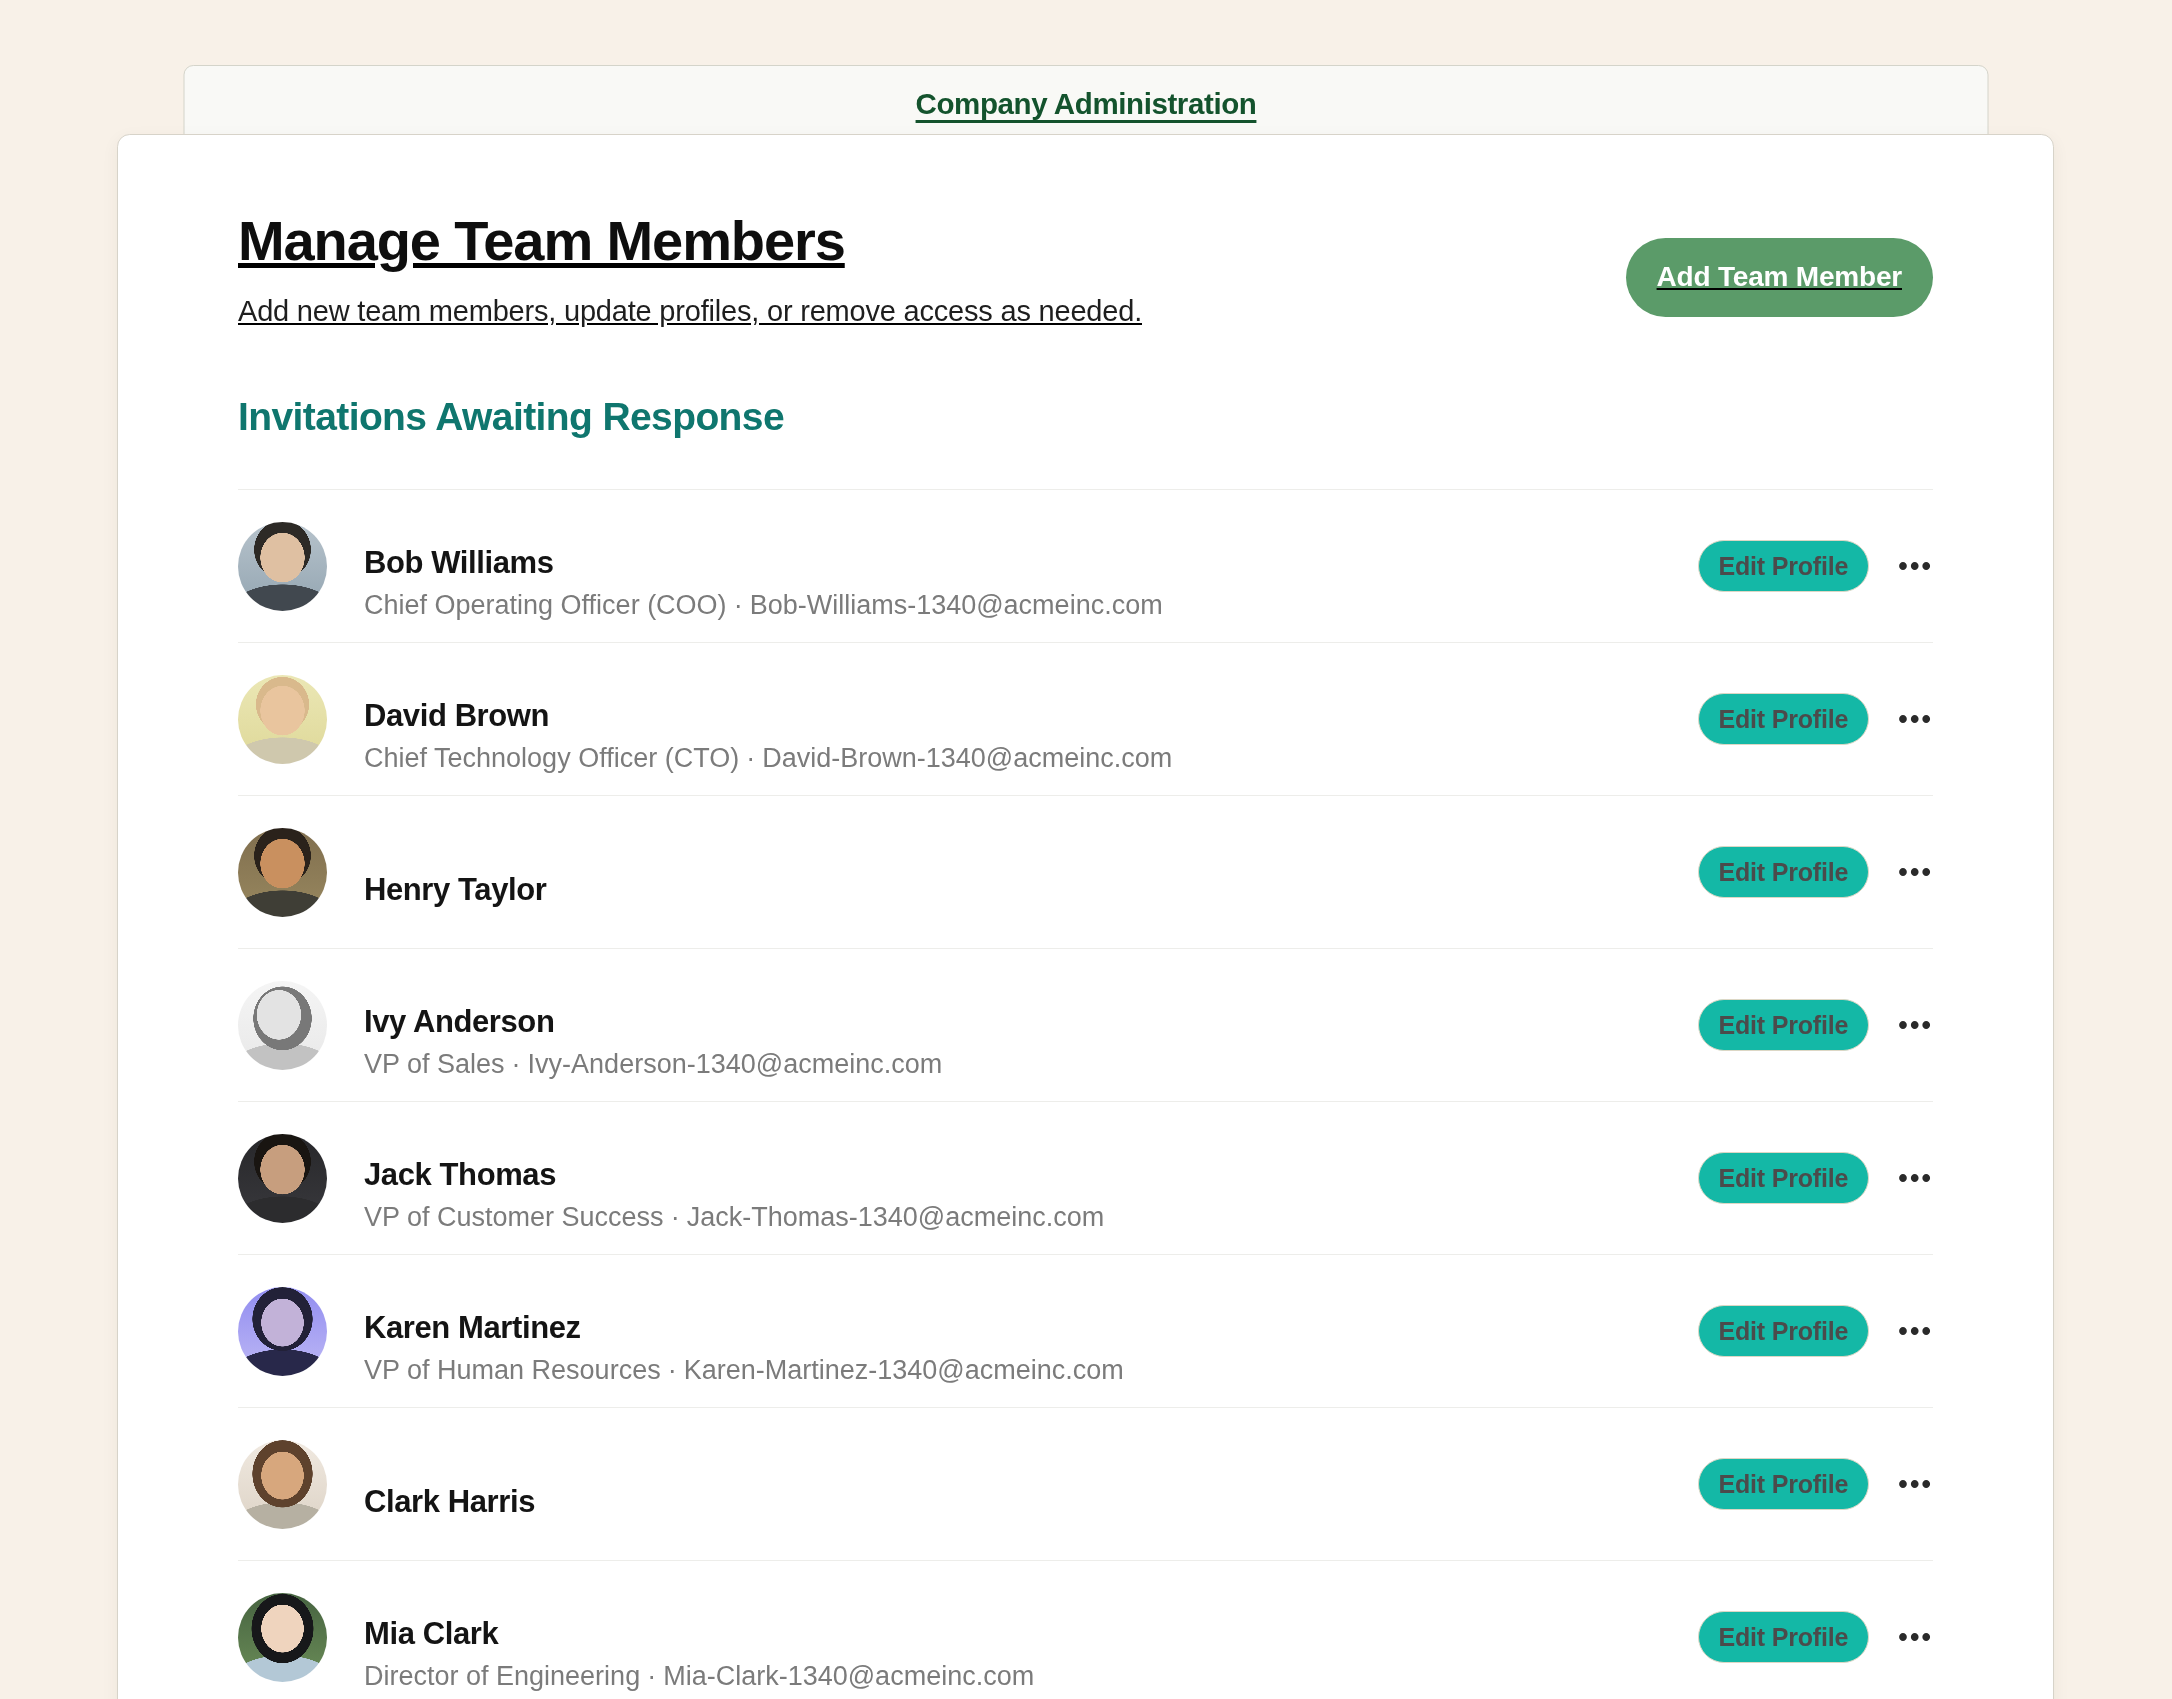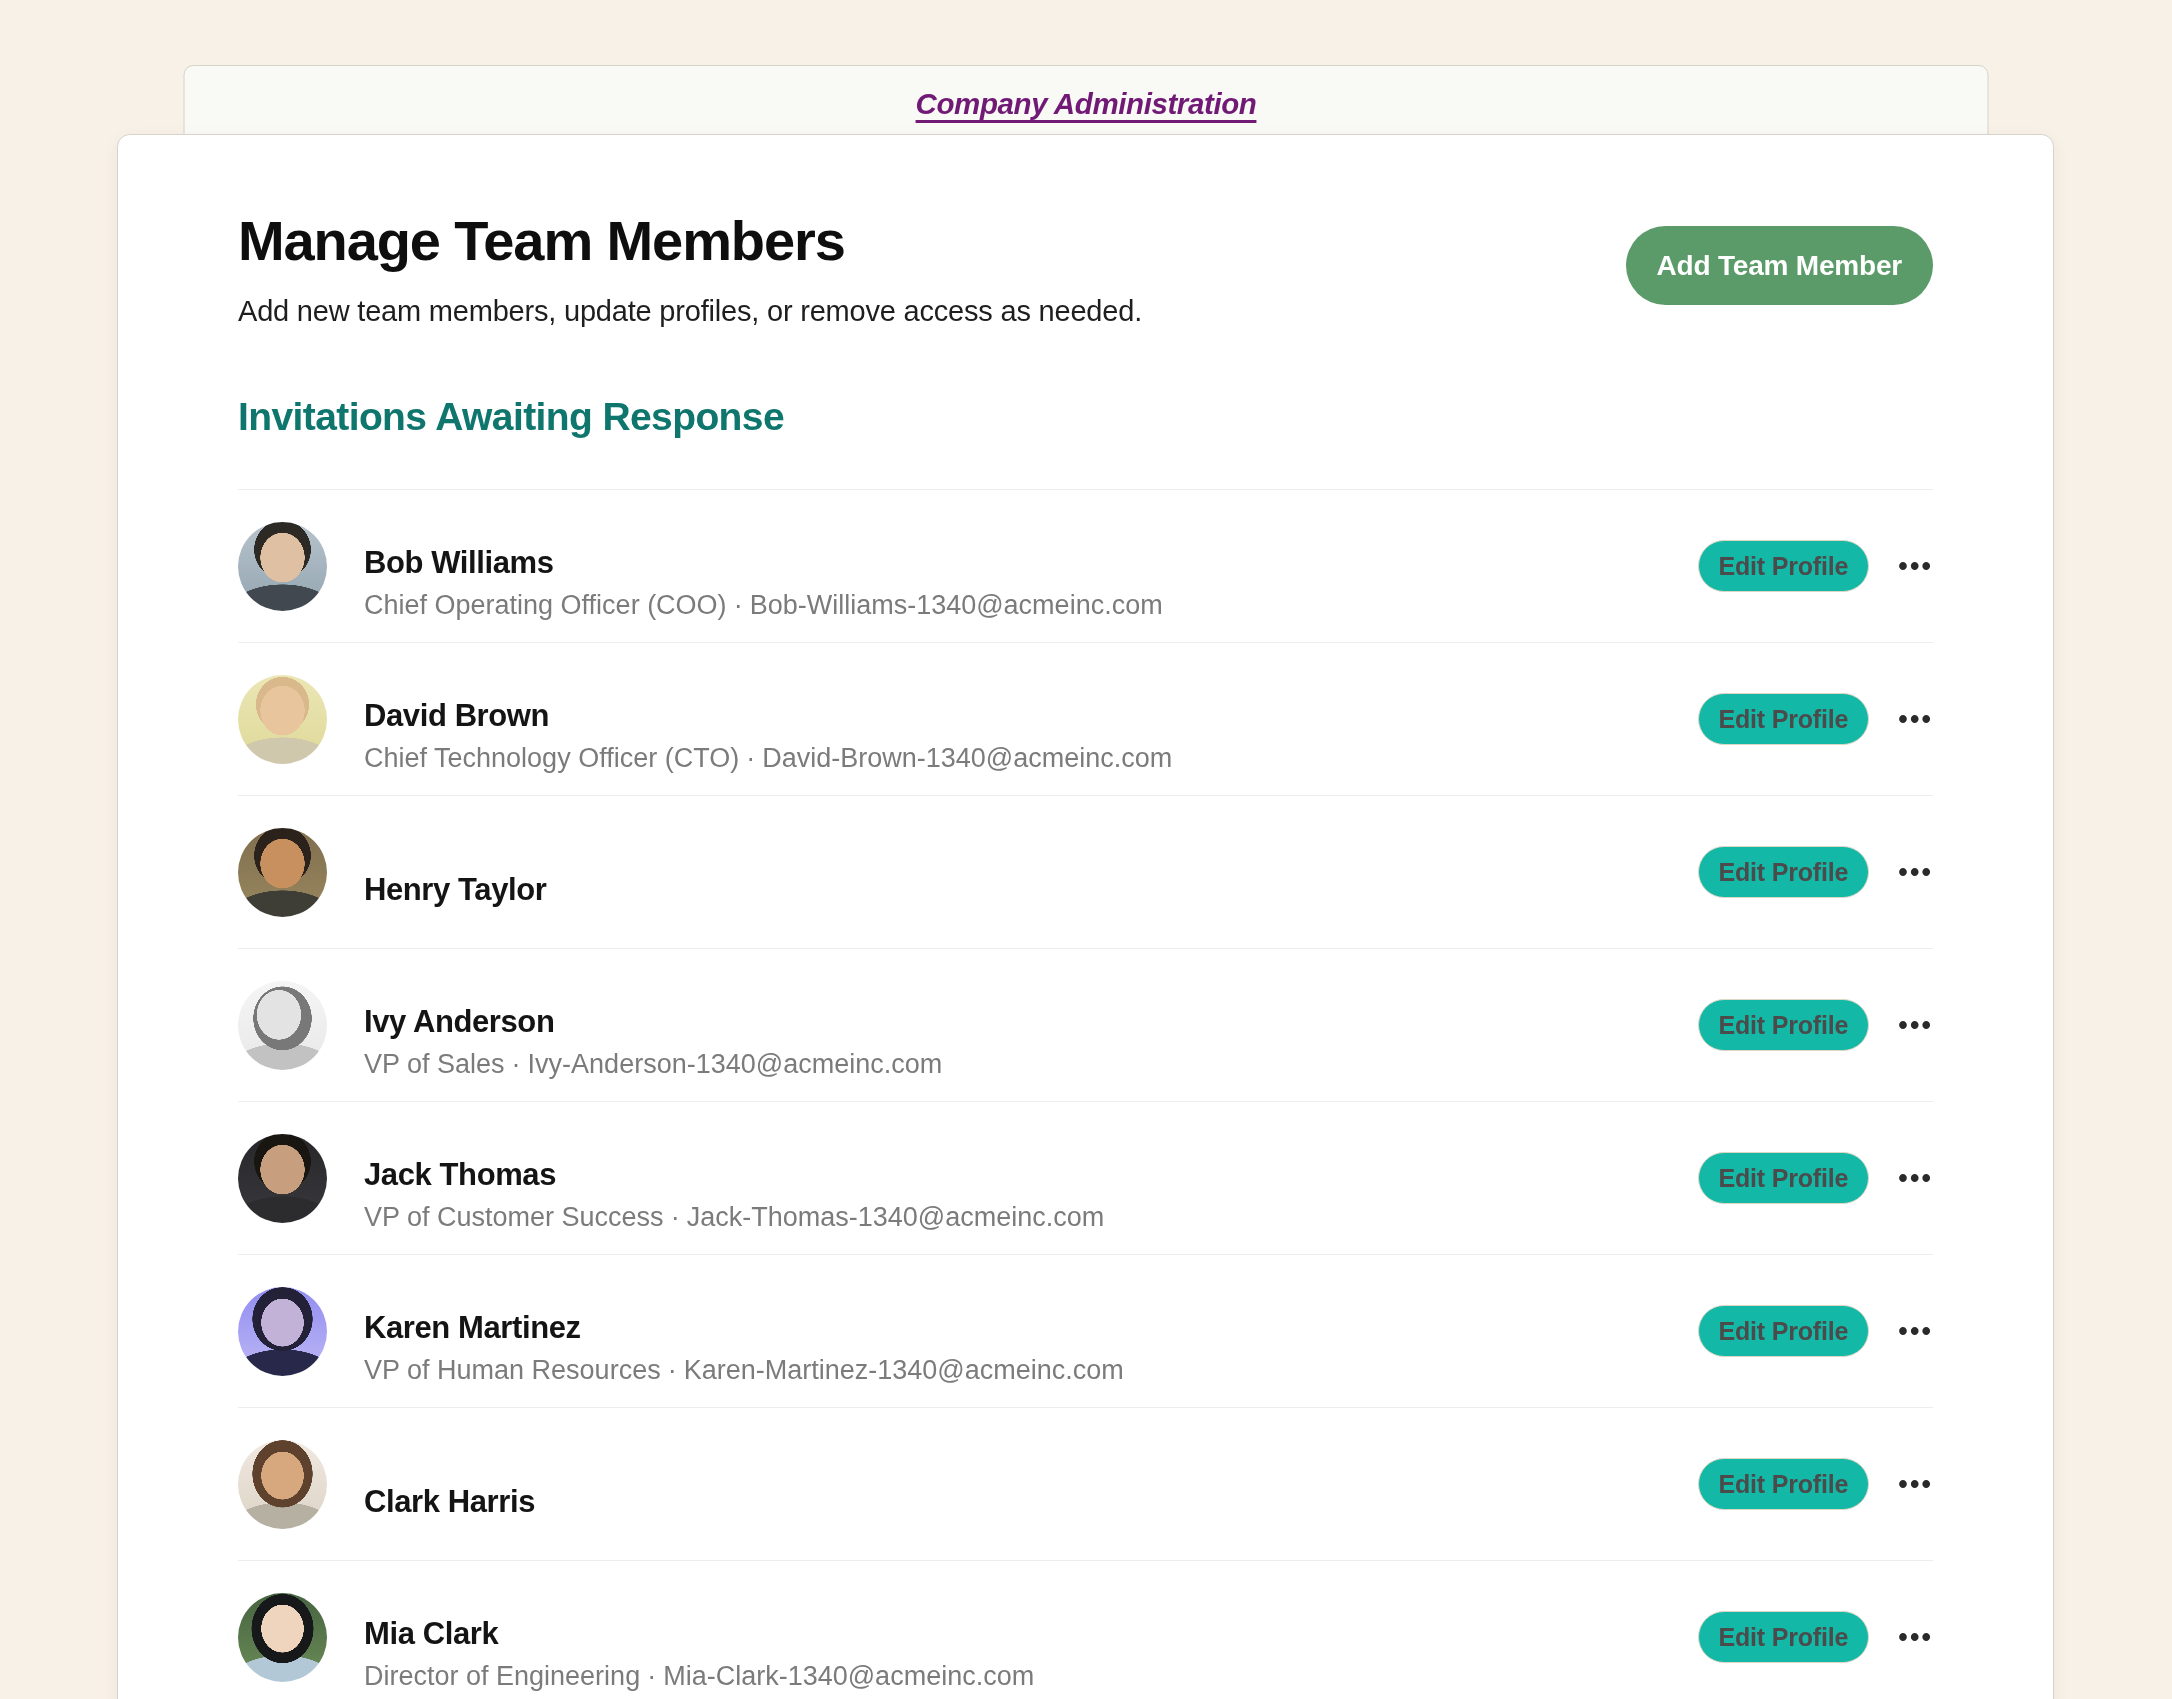--- a/index.html
+++ b/index.html
@@ -23,21 +23,21 @@
     cursor:pointer;letter-spacing:-0.4px;
   }
   
   .card{
     position:absolute;top:134px;left:117px;width:1937px;height:1688px;z-index:2;
     background:#ffffff;border:1.4px solid #d7d3c9;border-radius:12.7px;
     box-shadow:0 5.6px 17px rgba(70,55,30,.06);
     box-sizing:border-box;
   }
   .card-inner{padding:73px 120px 0 120px;}
-  .header-row{display:flex;justify-content:space-between;align-items:flex-start;}
+  .header-row{display:flex;justify-content:space-between;align-items:center;text-decoration:underline;}
   h1.page-title{
     margin:0;font-size:56px;line-height:65px;font-weight:800;color:#0e0e0e;letter-spacing:-1.1px;
   }
   p.page-subtitle{
     margin:21px 0 0 0;font-size:29px;line-height:34px;color:#1e1e1e;letter-spacing:-0.2px;
   }
   .add-btn{
     margin-top:18.3px;height:79px;padding:0 31px;border:none;border-radius:42px;
     background:#5b9b69;color:#ffffff;font-size:28px;font-weight:700;
     font-family:inherit;cursor:pointer;letter-spacing:-0.2px;flex-shrink:0;
@@ -66,21 +66,21 @@
   }
   .more-btn{
     background:none;border:none;padding:0;color:#2a2a2a;font-size:27px;font-weight:800;
     letter-spacing:2.1px;cursor:pointer;font-family:inherit;line-height:1;
   }
 </style>
 </head>
 <body style="background: rgb(248, 241, 232);">
 
 <div class="breadcrumb-bar">
-  <a class="breadcrumb-link" style="color: #701a75; font-style: italic;">Company Administration</a>
+  <a class="breadcrumb-link" style="color: #14532d;">Company Administration</a>
 </div>
 
 <div class="card">
   <div class="card-inner">
 
     <div class="header-row">
       <div>
         <h1 class="page-title">Manage Team Members</h1>
         <p class="page-subtitle">Add new team members, update profiles, or remove access as needed.</p>
       </div>

